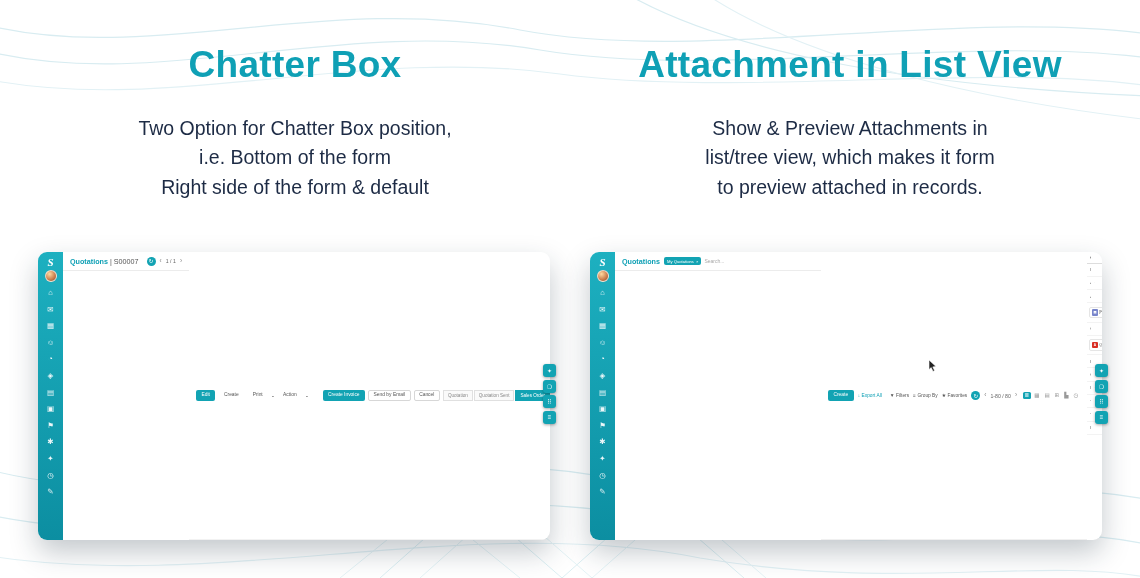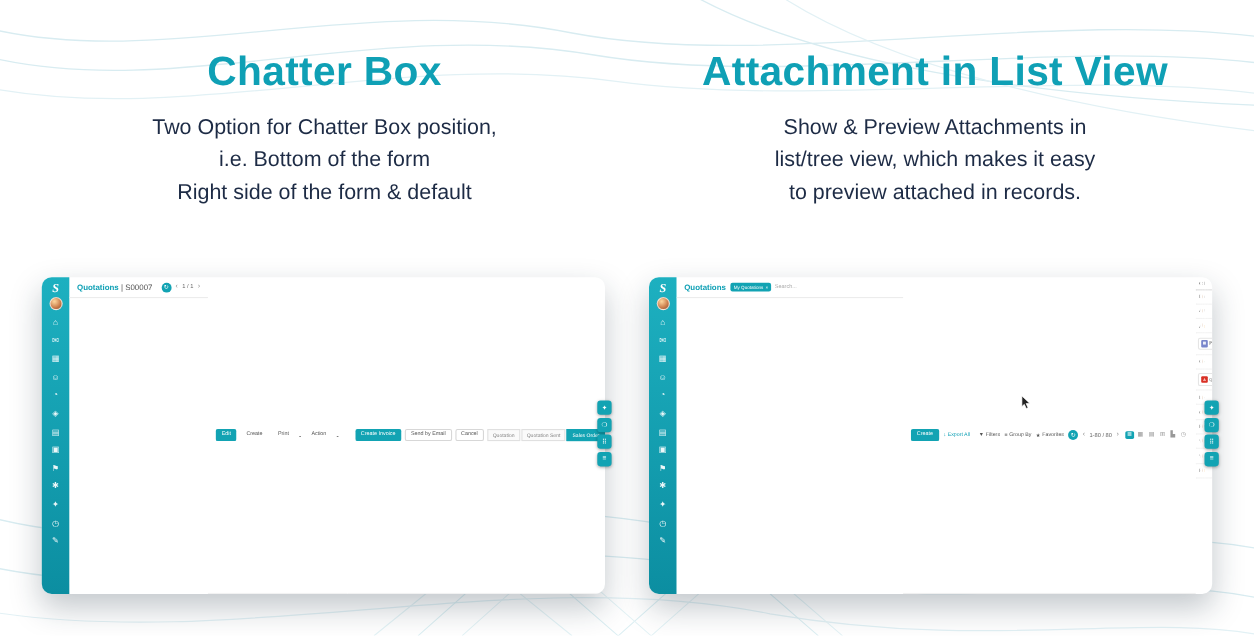--- a/index.html
+++ b/index.html
@@ -5,21 +5,21 @@
   *{margin:0;padding:0;box-sizing:border-box}
   html,body{width:1140px;height:578px}
   body{font-family:"Liberation Sans",sans-serif;background:#fff;overflow:hidden}
   .stage{position:relative;width:1140px;height:578px;background:#fff;overflow:hidden}
   .waves{position:absolute;inset:0;pointer-events:none}
 
   
   .feature{position:absolute;top:44px;text-align:center}
   .feature-left{left:55px;width:480px}
   .feature-right{left:585px;width:530px}
-  .feature h1{font-size:37px;font-weight:800;color:#0fa0b5;margin-bottom:16px;letter-spacing:.3px}
+  .feature h1{font-size:37px;font-weight:800;color:#0fa0b5;margin-bottom:28px;letter-spacing:.3px}
   .feature-desc div{font-size:19.5px;line-height:1.5;color:#1d2b45;font-weight:500}
 
   
   .card{position:absolute;top:252px;width:512px;height:288px;background:#fff;border-radius:9px;
         box-shadow:0 12px 28px rgba(23,42,58,.26);display:flex}
   .card-left{left:38px}
   .card-right{left:590px}
   .card-sidebar{flex:0 0 25px;width:25px;background:linear-gradient(180deg,#1db0c0,#0c8ea1);
         border-radius:9px 0 0 9px;display:flex;flex-direction:column;align-items:center;padding:4px 0 3px}
   .sb-logo{color:#fff;font-size:11px;font-weight:700;font-style:italic;line-height:12px;font-family:"Liberation Serif",serif}
@@ -167,21 +167,21 @@
       <div>Two Option for Chatter Box position,</div>
       <div>i.e. Bottom of the form</div>
       <div>Right side of the form &amp; default</div>
     </div>
   </section>
 
   <section class="feature feature-right">
     <h1>Attachment in List View</h1>
     <div class="feature-desc">
       <div>Show &amp; Preview Attachments in</div>
-      <div>list/tree view, which makes it easy</div>
+      <div>list/tree view, which makes it form</div>
       <div>to preview attached in records.</div>
     </div>
   </section>
 
   <div class="card card-left">
     <aside class="card-sidebar">
       <div class="sb-logo">S</div>
       <div class="sb-avatar"></div>
       <div style="display:flex;flex-direction:column;align-items:center">
           <span class="sb-icon">⌂</span>

